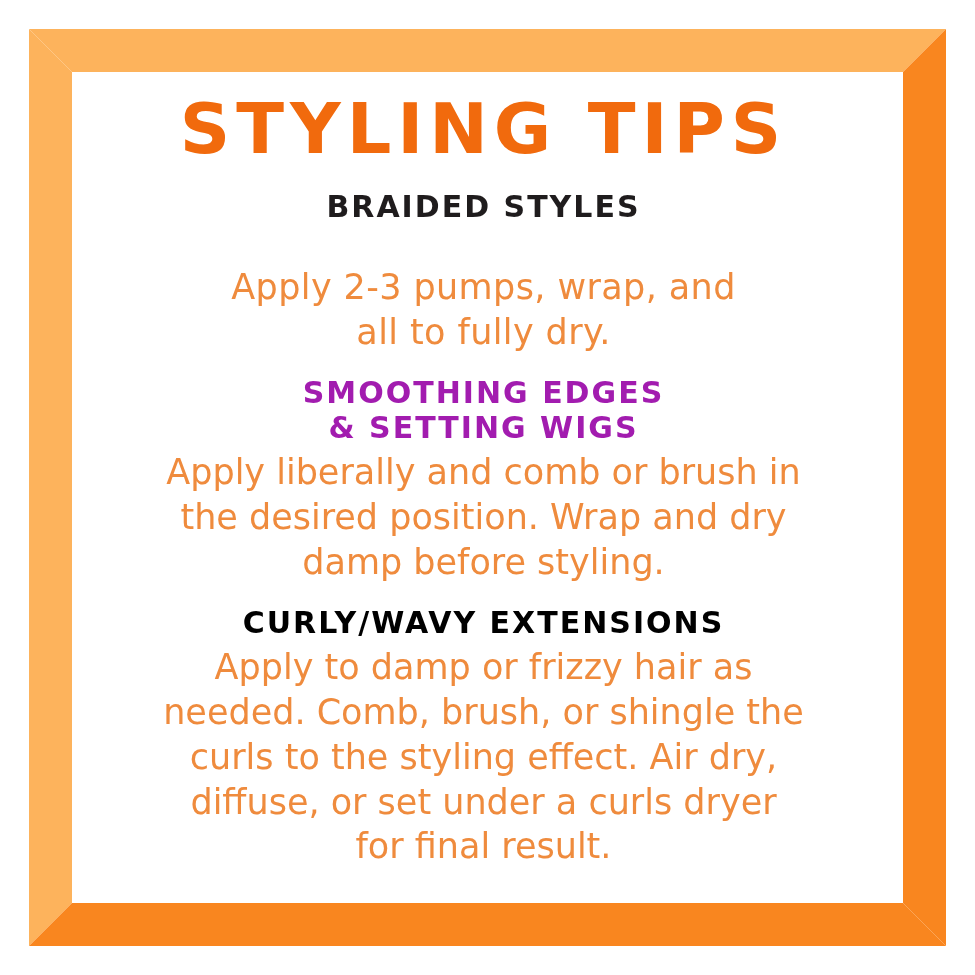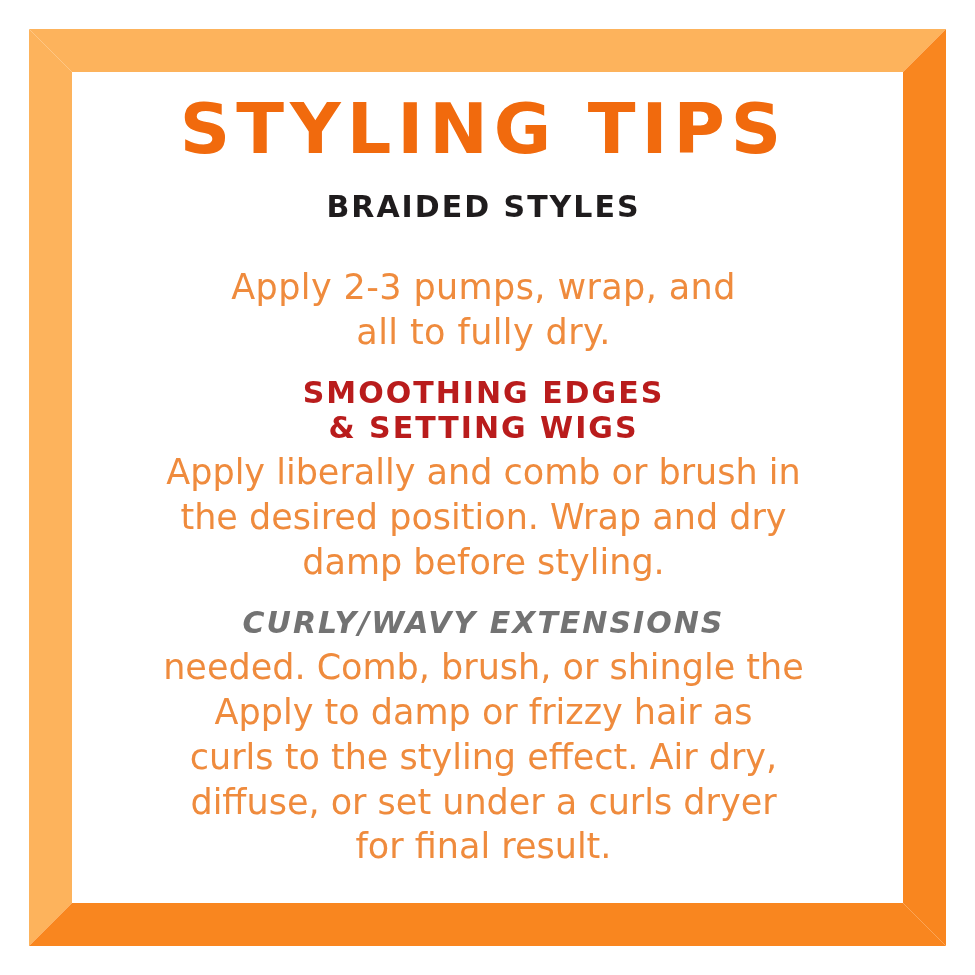--- a/index.html
+++ b/index.html
@@ -158,38 +158,38 @@
           <h2 class="section-heading" style="color: rgb(31, 28, 29);">
             <span class="hline">BRAIDED STYLES</span>
           </h2>
           <p class="section-body" style="color: rgb(239, 139, 61); margin-top: 40px;">
             <span class="bline">Apply 2-3 pumps, wrap, and</span>
             <span class="bline">all to fully dry.</span>
           </p>
         </div>
 
         <div class="section section-2">
-          <h2 class="section-heading" style="color: #b91c1c;">
+          <h2 class="section-heading" style="color: #a21caf;">
             <span class="hline">SMOOTHING EDGES</span>
             <span class="hline">&amp; SETTING WIGS</span>
           </h2>
           <p class="section-body" style="color: rgb(239, 139, 61);">
             <span class="bline">Apply liberally and comb or brush in</span>
             <span class="bline">the desired position. Wrap and dry</span>
             <span class="bline">damp before styling.</span>
           </p>
         </div>
 
         <div class="section section-3">
-          <h2 class="section-heading" style="color: #737373; font-style: italic;">
+          <h2 class="section-heading" style="color: #000000;">
             <span class="hline">CURLY/WAVY EXTENSIONS</span>
           </h2>
           <p class="section-body" style="color: rgb(239, 139, 61);">
+            <span class="bline">Apply to damp or frizzy hair as</span>
             <span class="bline">needed. Comb, brush, or shingle the</span>
-            <span class="bline">Apply to damp or frizzy hair as</span>
             <span class="bline">curls to the styling effect. Air dry,</span>
             <span class="bline">diffuse, or set under a curls dryer</span>
             <span class="bline">for final result.</span>
           </p>
         </div>
 
       </div>
     </div>
   </div>
 </div>

